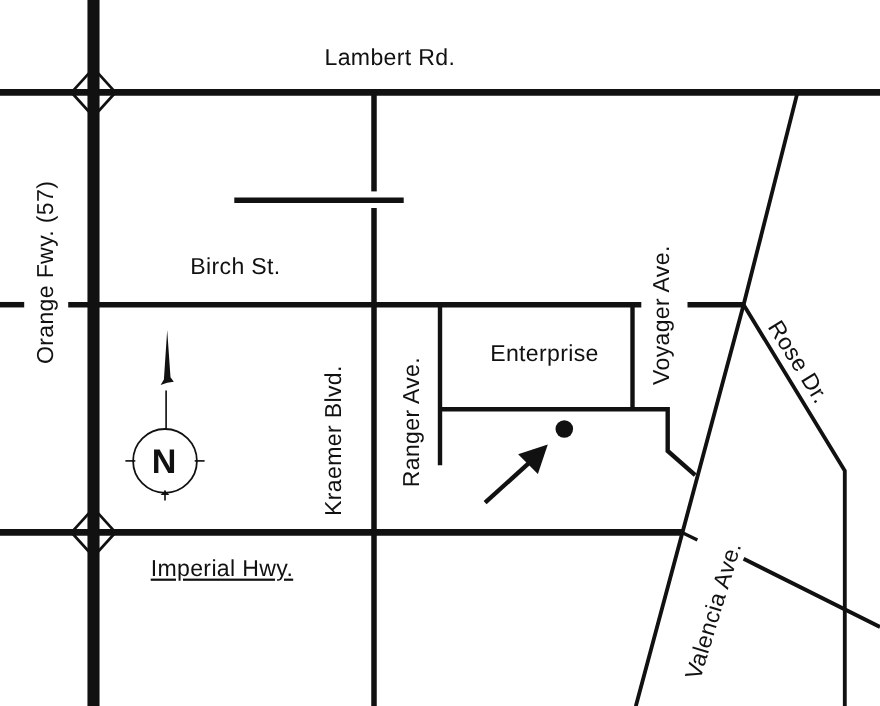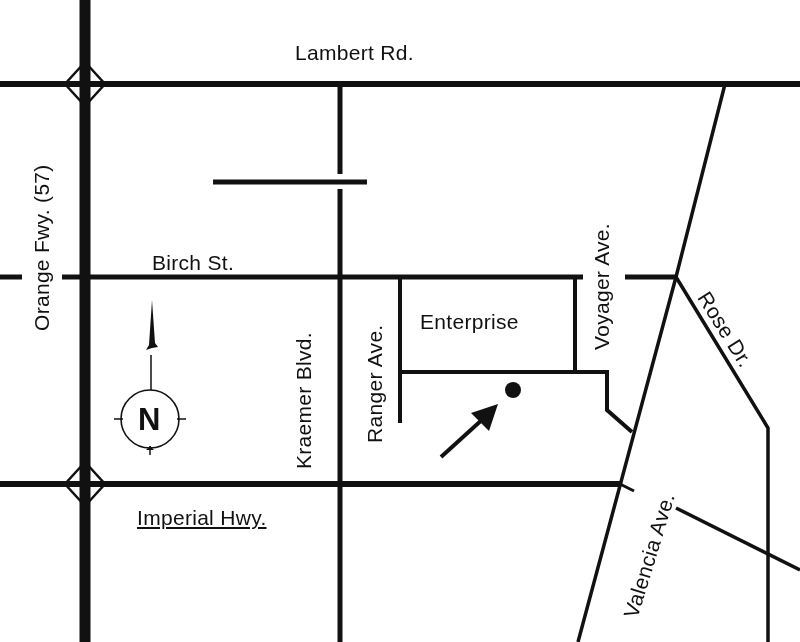--- a/index.html
+++ b/index.html
@@ -1,20 +1,20 @@
 <!DOCTYPE html>
 <html><head>
 <meta charset="utf-8">
 <style>
   html, body { margin: 0; padding: 0; background: #ffffff; }
   body { width: 800px; height: 642px; overflow: hidden; position: relative; }
   #map { position: absolute; left: 0; top: 0; width: 800px; height: 642px; background: #ffffff; padding-left: 28px; }
   .lbl { position: absolute; font-family: "Liberation Sans", "DejaVu Sans", sans-serif; font-size: 21px; color: #111111; white-space: nowrap; line-height: 1; letter-spacing: 0.3px; }
   .rot-up { transform-origin: 0 0; transform: rotate(-90deg); }
-  .center { text-align: left; }
+  .center { text-align: center; }
   svg { position: absolute; left: 0; top: 0; }
 </style>
 </head>
 <body>
 
 <div id="map">
   <svg width="800" height="642" viewBox="0 0 800 642">
     <g stroke="#111" fill="none" stroke-linecap="butt">
 
       <line x1="0" y1="84" x2="800" y2="84" stroke-width="6"></line>
@@ -59,21 +59,21 @@
     </g>
 
     <circle cx="513" cy="390" r="8" fill="#111"></circle>
     <g>
       <line x1="441" y1="457" x2="484" y2="418" stroke="#111" stroke-width="4"></line>
       <polygon points="498,404 471,413 489,431" fill="#111"></polygon>
     </g>
   </svg>
 
   <div class="lbl" style="left:295px; top:42px;">Lambert Rd.</div>
-  <div class="lbl" style="left:152px; top:232px;margin-top:20px;">Birch St.</div>
+  <div class="lbl" style="left:173px; top:232px;">Birch St.</div>
   <div class="lbl" style="left:137px; top:507px;text-decoration:underline;">Imperial Hwy.</div>
 
   <div class="lbl rot-up" style="left:31px; top:331px;">Orange Fwy. (57)</div>
   <div class="lbl rot-up" style="left:293px; top:469px;">Kraemer Blvd.</div>
   <div class="lbl rot-up" style="left:364px; top:443px;">Ranger Ave.</div>
   <div class="lbl rot-up" style="left:591px; top:350px;">Voyager Ave.</div>
 
   <div class="lbl center" style="left:420px; top:310px; width:150px; line-height:1.15;">
     <div>Enterprise</div>
   </div>

